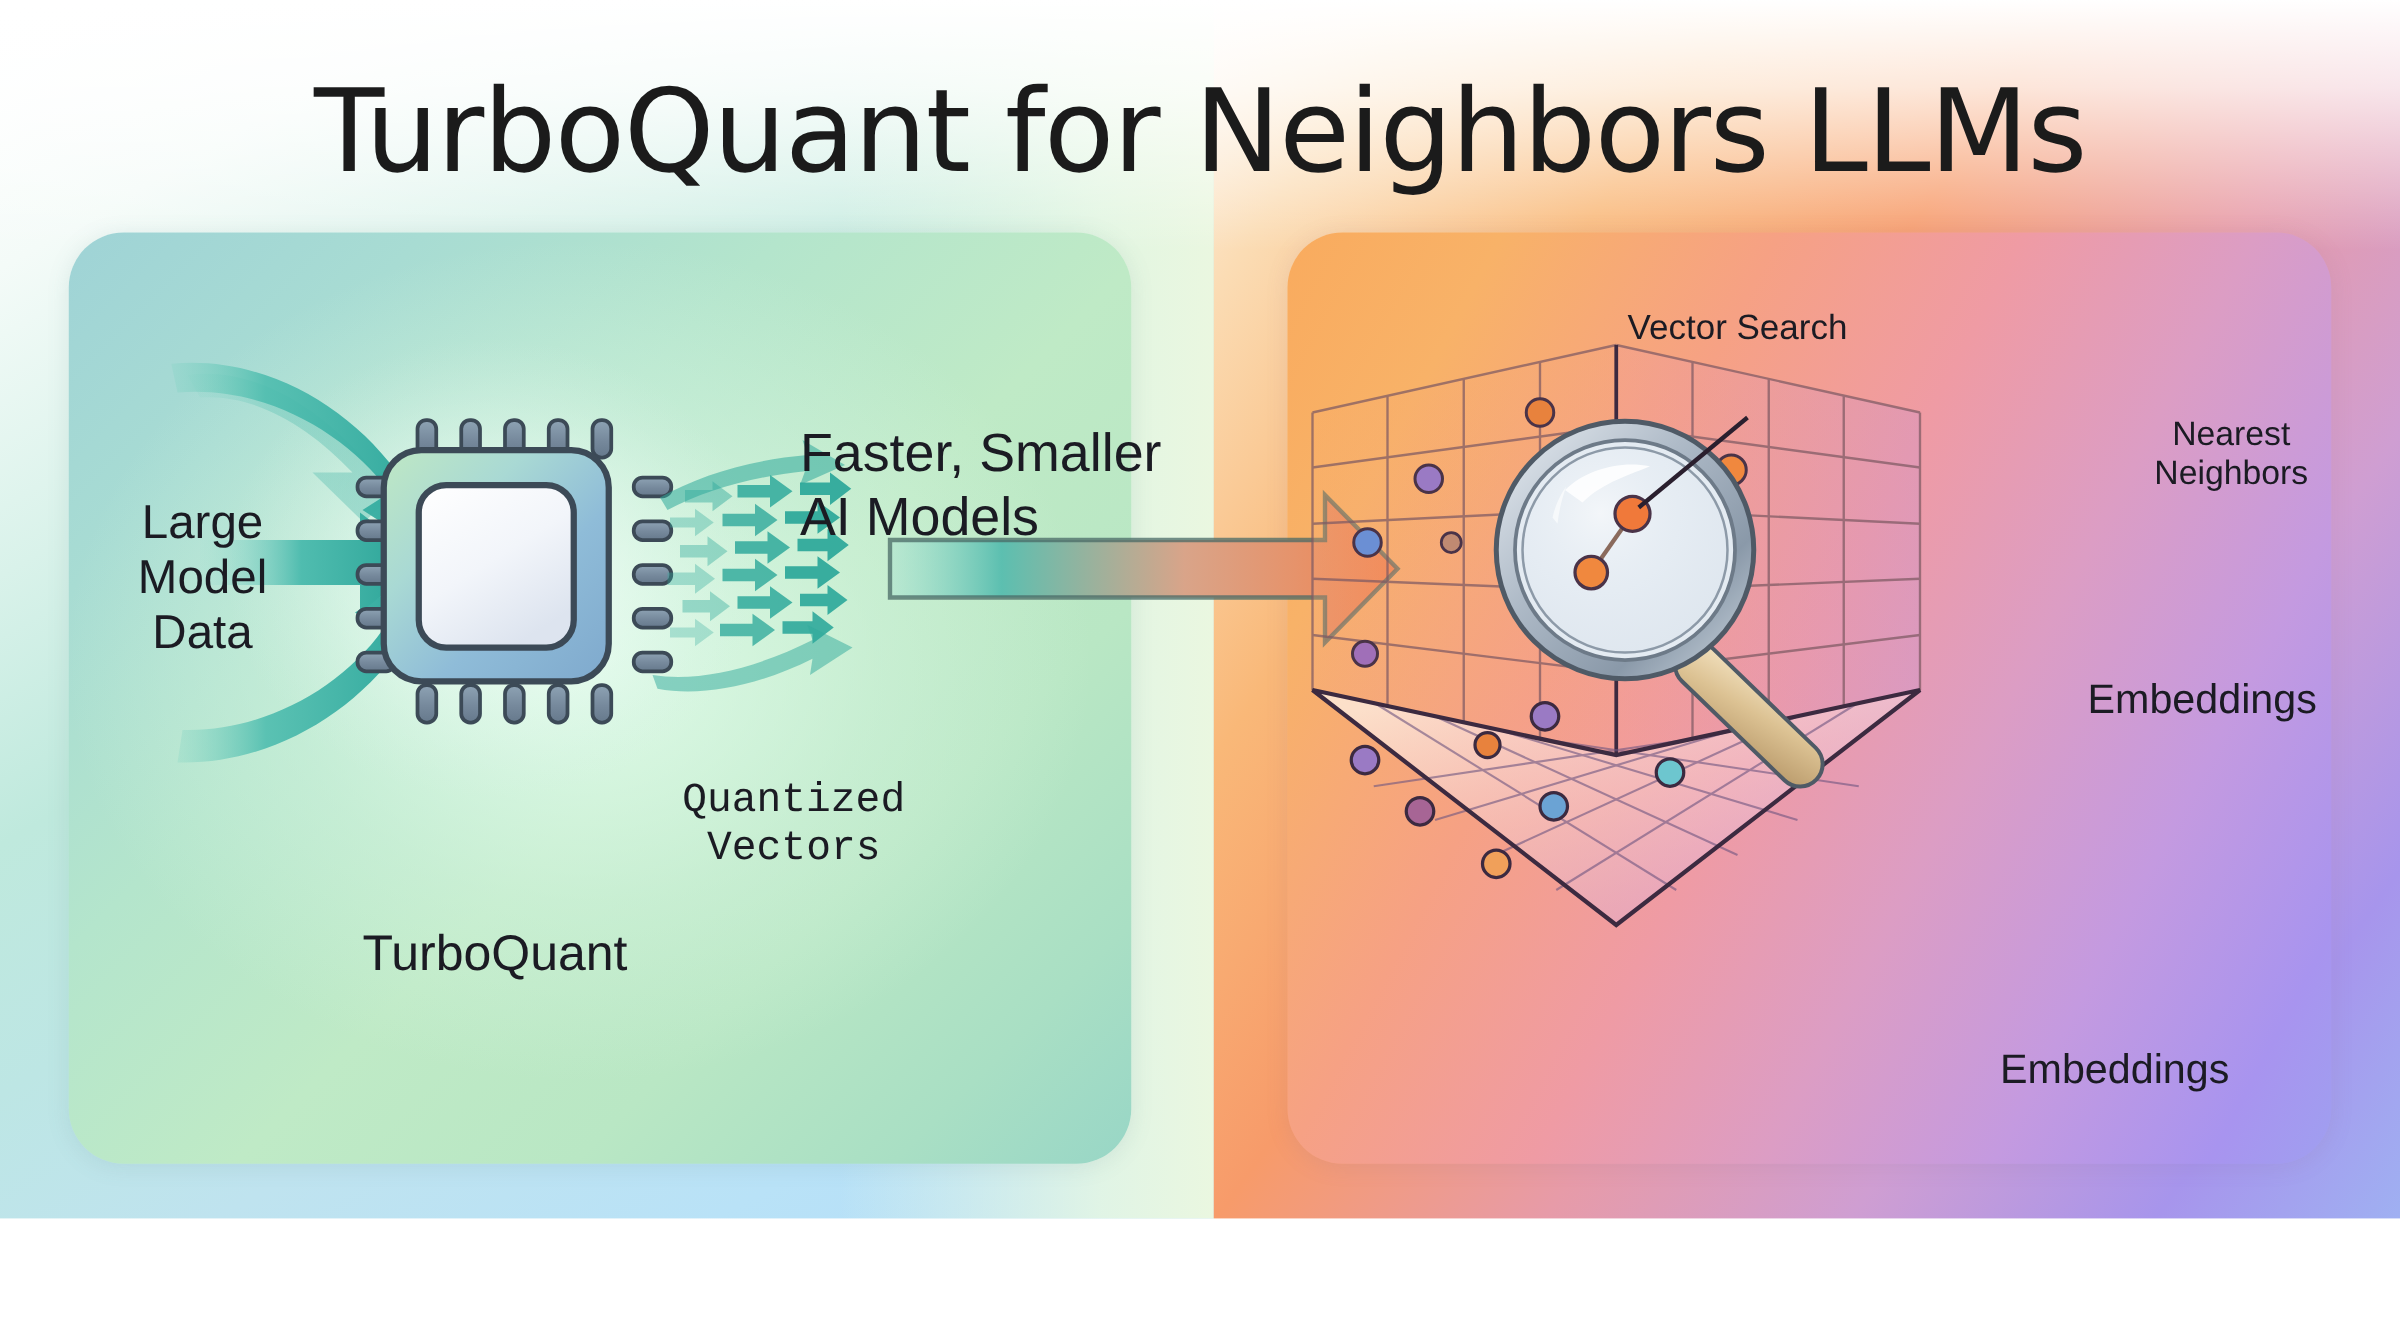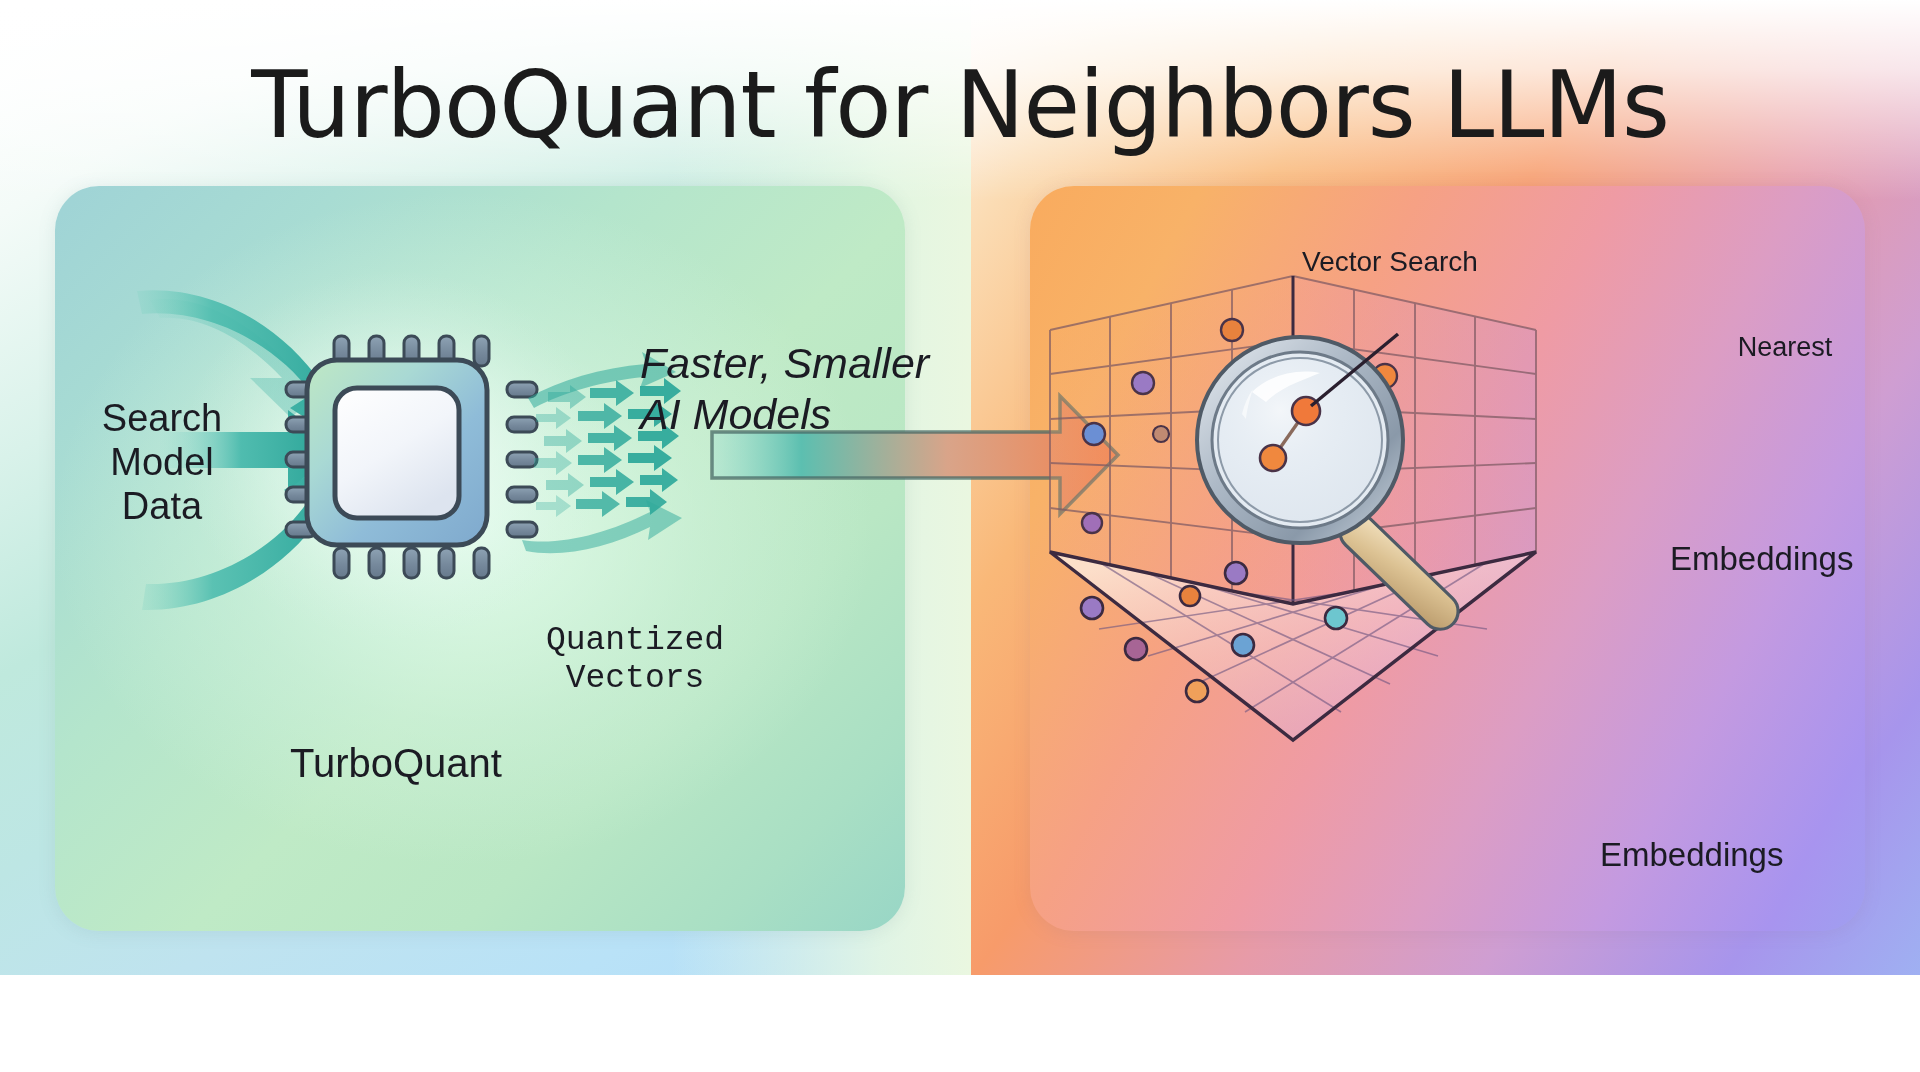--- a/index.html
+++ b/index.html
@@ -87,21 +87,21 @@
       #a894ef 92%,
       #9f9ff0 100%);
     box-shadow:0 2px 18px rgba(140,110,150,.13);
   }
 
   
   .lbl{position:absolute;color:#1b1b23;font-weight:400;line-height:1.16;}
   .lbl-large-model{left:72px;top:396px;width:180px;text-align:center;font-size:38px;}
   .lbl-turboquant{left:186px;top:740px;width:420px;text-align:center;font-size:40px;}
   .lbl-quantized{left:520px;top:622px;width:230px;text-align:center;font-size:33px;font-family:Liberation Mono, monospace;}
-  .lbl-faster{left:640px;top:338px;width:340px;text-align:left;font-size:43px;line-height:1.18;font-style:italic;}
+  .lbl-faster{left:640px;top:338px;width:340px;text-align:left;font-size:43px;line-height:1.18;}
   .lbl-vector-search{left:1200px;top:246px;width:380px;text-align:center;font-size:28px;}
   .lbl-nearest{left:1650px;top:332px;width:270px;text-align:center;font-size:27px;line-height:1.15;}
   .lbl-emb-right{left:1670px;top:540px;width:250px;text-align:left;font-size:33px;}
   .lbl-emb-bottom{left:1600px;top:836px;width:270px;text-align:left;font-size:33px;}
 
   svg{display:block;}
   .layer{position:absolute;left:0;top:0;width:1920px;height:1072px;pointer-events:none;}
 </style>
 </head>
 <body>
@@ -386,39 +386,40 @@
       <line x1="1306" y1="411" x2="1273" y2="458" stroke="#8a6a5c" stroke-width="3.4"></line>
 
       <circle cx="1306" cy="411" r="14" fill="#f0793a" stroke="#4a3348" stroke-width="2.6"></circle>
       <circle cx="1273" cy="458" r="13" fill="#f0883e" stroke="#4a3348" stroke-width="2.6"></circle>
     </g>
 
     <line x1="1311" y1="406" x2="1398" y2="334" stroke="#2a1f2e" stroke-width="3.4"></line>
   </svg>
 
   <div class="lbl lbl-large-model">
-    <div>Search</div>
+    <div>Large</div>
     <div>Model</div>
     <div>Data</div>
   </div>
 
   <div class="lbl lbl-turboquant">TurboQuant</div>
 
   <div class="lbl lbl-quantized">
     <div>Quantized</div>
     <div>Vectors</div>
   </div>
 
   <div class="lbl lbl-faster">
     <div>Faster, Smaller</div>
     <div>AI Models</div>
   </div>
 
   <div class="lbl lbl-vector-search">Vector Search</div>
 
   <div class="lbl lbl-nearest">
     <div>Nearest</div>
+    <div>Neighbors</div>
   </div>
 
   <div class="lbl lbl-emb-right">Embeddings</div>
   <div class="lbl lbl-emb-bottom">Embeddings</div>
 
 </div>
 
 </body></html>

